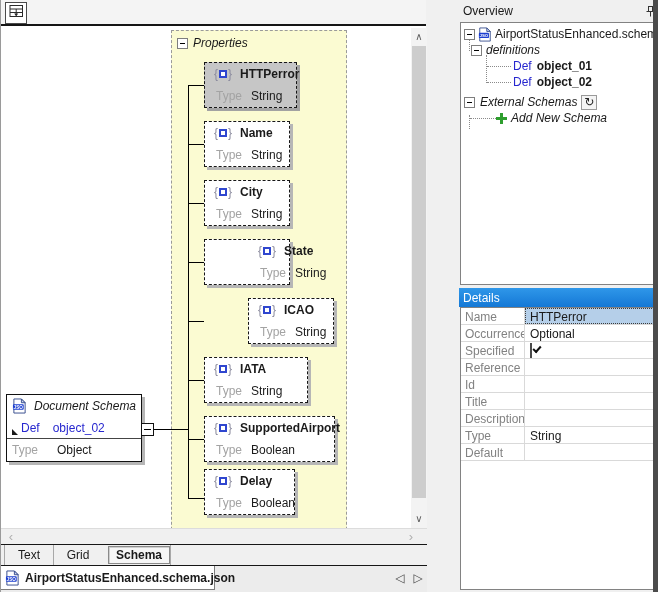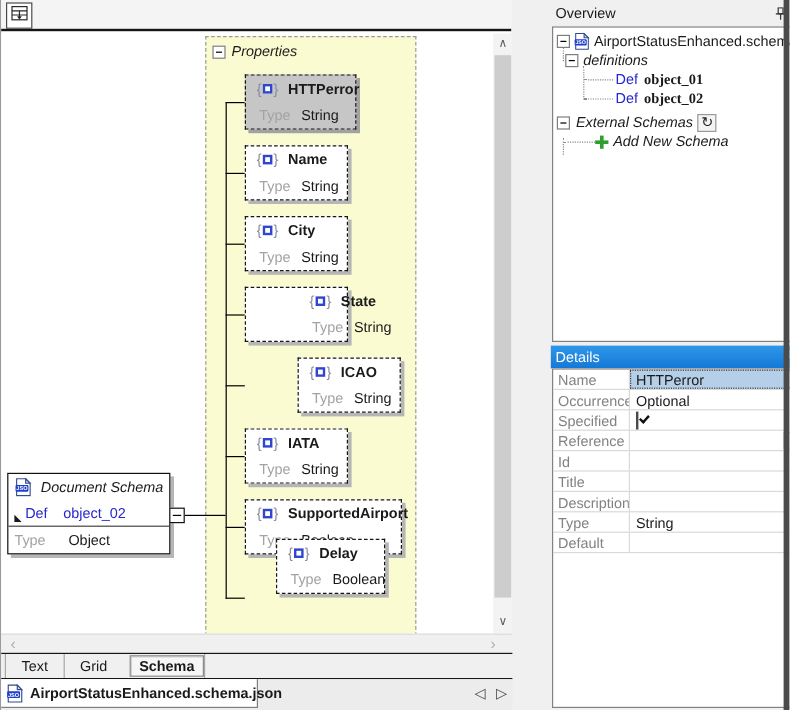--- a/index.html
+++ b/index.html
@@ -56,21 +56,21 @@
   .win-edge { position:absolute; left:653px; top:0; width:5px; height:592px; background:#4b4b4b; }
   .panel-title { height:18px; display:flex; align-items:center; padding:0 4px; }
   .panel-title .t { flex:1; }
   .panel-title .ico { width:14px; text-align:center; cursor:default; }
   .overview-panel { position:absolute; left:0; top:2px; width:100%; height:284px; }
   .overview-body { position:absolute; left:1px; top:20px; right:1px; bottom:1px; background:#fff; border:1px solid #828282; overflow:hidden; }
   .trow { height:16px; display:flex; align-items:center; white-space:nowrap; }
   .dotline { display:inline-block; border-top:1px dotted #8a8a8a; height:1px; }
   .vdots { position:absolute; border-left:1px dotted #8a8a8a; width:1px; }
   .tree-json-icon svg, .json-icon svg { display:block; }
-  .bold { font-weight:bold;font-family:Liberation Serif, serif; }
+  .bold { font-weight:bold; }
   .refresh-btn { width:16px; height:15px; border:1px solid #9a9a9a; background:#f4f4f4; margin-left:4px; font-size:12px; line-height:13px; text-align:center; color:#222; }
   .plus-ic { position:relative; width:11px; height:11px; display:inline-block; margin:0 4px 0 0; }
   .plus-ic::before { content:""; position:absolute; left:0; top:4px; width:11px; height:3px; background:#2e9e2e; }
   .plus-ic::after { content:""; position:absolute; left:4px; top:0; width:3px; height:11px; background:#2e9e2e; }
   .details-panel { position:absolute; left:0; top:288px; width:100%; height:302px; }
   .details-title { height:19px; background:linear-gradient(#2f97e9,#1478d6); color:#fff; display:flex; align-items:center; padding:0 4px; }
   .details-title .t { flex:1; }
   .details-body { position:absolute; left:1px; top:19px; right:1px; bottom:0; background:#fff; border:1px solid #828282; }
   .drow { display:flex; height:17px; border-bottom:1px solid #d9d9d9; }
   .dlabel { width:64px; flex:0 0 auto; color:#828282; padding:2px 0 0 4px; border-right:1px solid #d9d9d9; overflow:hidden; }
@@ -175,21 +175,21 @@
           <span class="brace-icon">
             <span class="sq"></span>
           </span>
           <span>ICAO</span>
         </div>
       <div class="pbox-type">
           <span class="type-label">Type</span>
           <span>String</span>
         </div>
     </div>
-    <div class="pbox" style="top:329px; width:86px;">
+    <div class="pbox" style="top:329px; width:104px;">
       <div class="pbox-name">
           <span class="brace-icon">
             <span class="sq"></span>
           </span>
           <span>IATA</span>
         </div>
       <div class="pbox-type">
           <span class="type-label">Type</span>
           <span>String</span>
         </div>
@@ -199,21 +199,21 @@
           <span class="brace-icon">
             <span class="sq"></span>
           </span>
           <span>SupportedAirport</span>
         </div>
       <div class="pbox-type">
           <span class="type-label">Type</span>
           <span>Boolean</span>
         </div>
     </div>
-    <div class="pbox" style="top:421px; width:91px;margin-left:26px;">
+    <div class="pbox" style="top:441px; width:91px;">
       <div class="pbox-name">
           <span class="brace-icon">
             <span class="sq"></span>
           </span>
           <span>Delay</span>
         </div>
       <div class="pbox-type">
           <span class="type-label">Type</span>
           <span>Boolean</span>
         </div>

